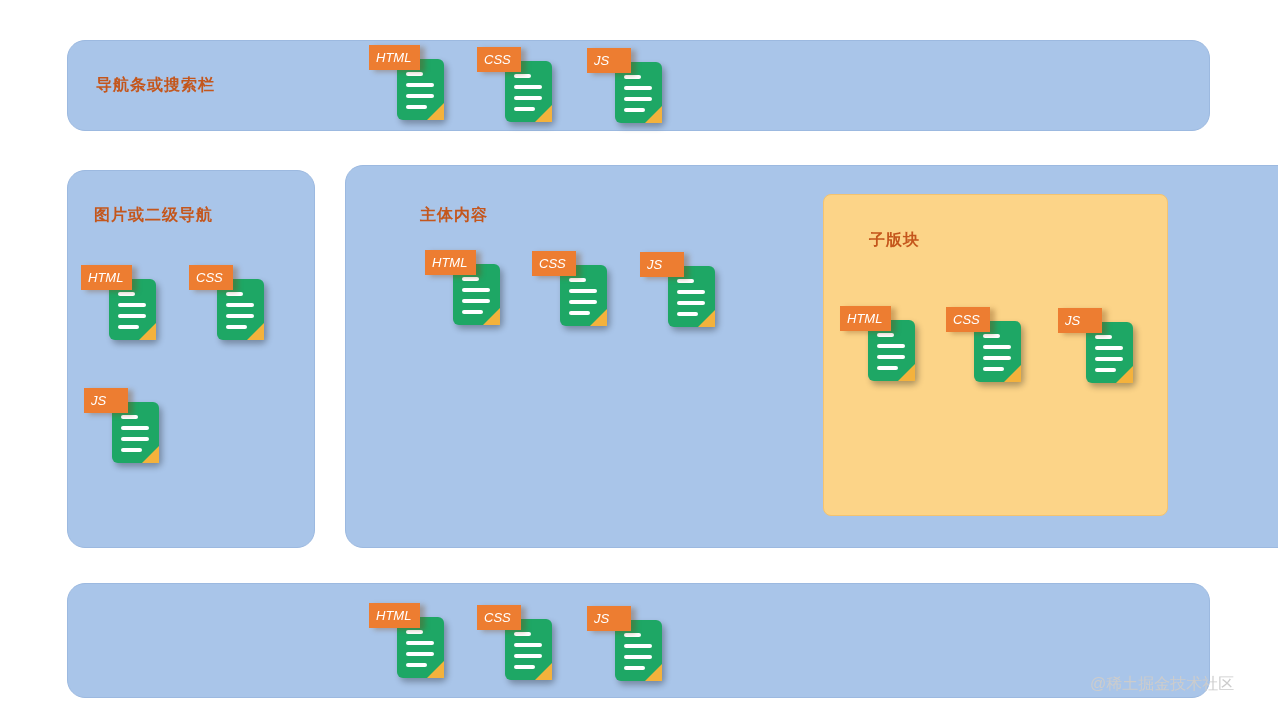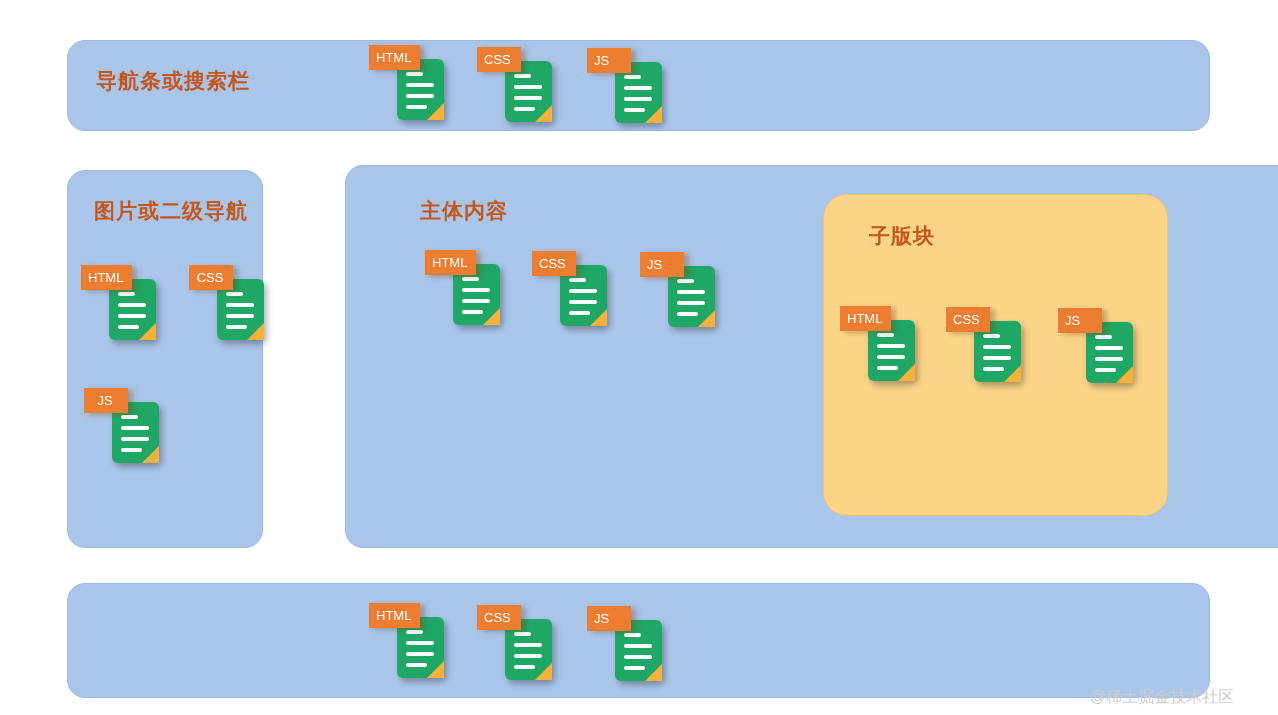--- a/index.html
+++ b/index.html
@@ -12,43 +12,44 @@
   }
 
   
   .panel {
     position: absolute;
     background: #a9c5e9;
     border: 1px solid #9cb9e0;
     border-radius: 18px;
   }
   .panel-top    { left: 67px;  top: 40px;  width: 1143px; height: 91px; }
-  .panel-side   { left: 67px;  top: 170px; width: 196px;  height: 378px; text-align: center; }
+  .panel-side   { left: 67px;  top: 170px; width: 248px;  height: 378px; }
   .panel-main   { left: 345px; top: 165px; width: 963px;  height: 383px; }
   .panel-footer { left: 67px;  top: 583px; width: 1143px; height: 115px; }
   .panel-sub {
     position: absolute;
     left: 477px; top: 28px; width: 345px; height: 322px;
     background: #fcd488;
     border: 1px solid #f3c370;
-    border-radius: 24px;
+    border-radius: 8px;
   }
 
   
   .heading {
     position: absolute;
     color: #c4561c;
     font-weight: bold;
-    font-size: 21px;
+    font-size: 16px;
     letter-spacing: 1px;
     white-space: nowrap;
-  }
-
-  
-  .file { position: absolute; width: 86px; height: 82px; }
+    margin-top: 8px;
+  }
+
+  
+  .file { position: absolute; width: 86px; height: 82px; font-style: italic; }
   .doc {
     position: absolute;
     left: 28px; top: 14px;
     width: 47px; height: 61px;
     background: #1ea765;
     border-radius: 6px;
     box-shadow: 3px 4px 6px rgba(0,0,0,0.30);
   }
   .doc .line {
     position: absolute;
@@ -84,21 +85,20 @@
     z-index: 2;
   }
 
   
   .watermark {
     position: absolute;
     left: 1090px; top: 674px;
     color: #cccccc;
     font-size: 16px;
     white-space: nowrap;
-    margin-top: 13px;
   }
 </style>
 </head>
 <body>
 
 <div class="panel panel-top">
   <div class="heading" style="left:28px; top:26px;">导航条或搜索栏</div>
 
   <div class="file" style="left:301px; top:4px;">
     <div class="tag">HTML</div>

